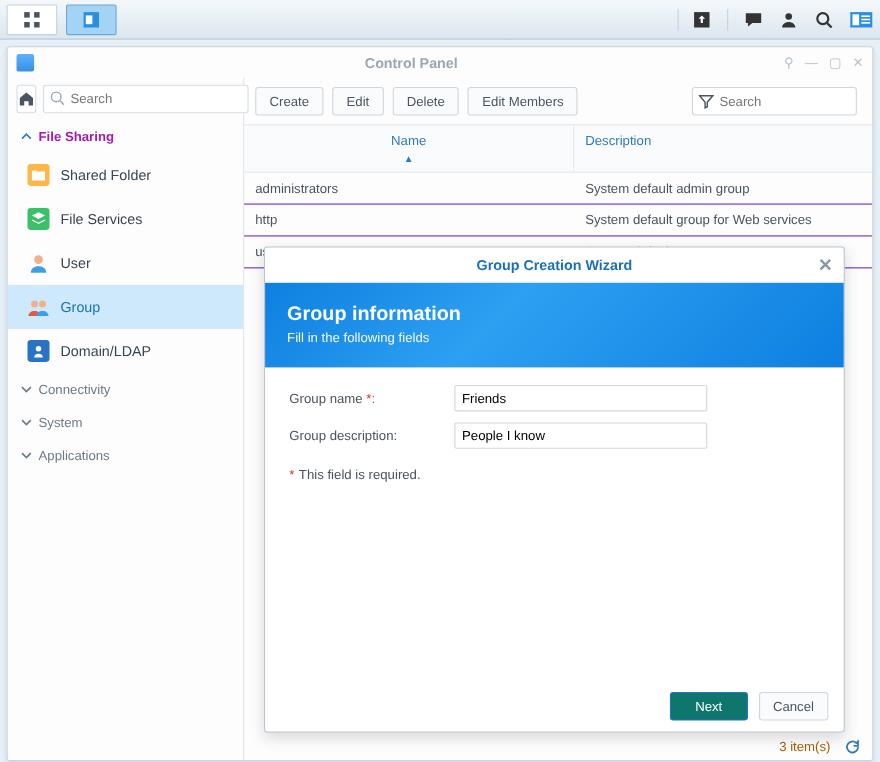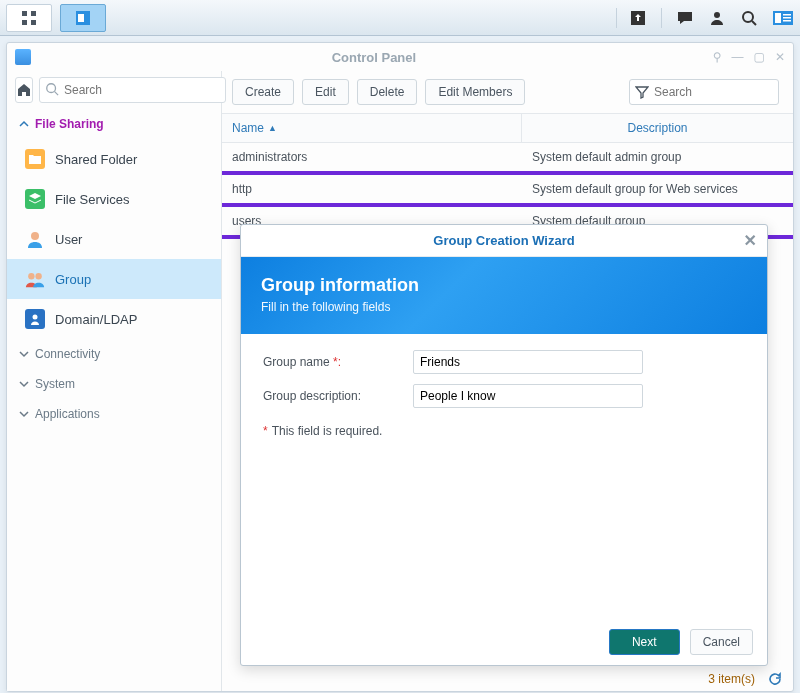--- a/index.html
+++ b/index.html
@@ -46,25 +46,25 @@
   
   .main { flex:1; display:flex; flex-direction:column; position:relative; }
   .toolbar { display:flex; gap:8px; padding:8px 10px; align-items:center; }
   .btn { height:26px; padding:0 12px; border:1px solid #cfd7dd; background:#fafbfc; border-radius:3px; color:#4a5560; font-size:12px; cursor:pointer; }
   .tool-search { margin-left:auto; width:150px; height:26px; border:1px solid #cfd7dd; border-radius:3px; padding:0 6px 0 24px; font-size:12px; }
   .tool-search-wrap { position:relative; margin-left:auto; margin-right:4px; }
   .tool-search-wrap .fil { position:absolute; left:6px; top:6px; width:14px; height:14px; color:#4a5560; }
 
   .grid-head { display:flex; border-top:1px solid #e4e8ec; border-bottom:1px solid #e4e8ec; background:#fafbfc; }
   .gh-cell { padding:7px 10px; color:#2f7ab8; font-size:12px; cursor:pointer; }
-  .gh-cell.name { width: 300px; border-right:1px solid #e4e8ec; display:flex; align-items:center; gap:4px; }
+  .gh-cell.name { width: 300px; border-right:1px solid #e4e8ec; display:flex; align-items:center; gap:4px;flex-direction:column; }
   .sort-caret { font-size:9px; color:#2f7ab8; }
-  .gh-cell.desc { flex:1;text-align:center; }
-
-  .grid-row { display:flex; border-bottom:4px solid #6d28d9; }
+  .gh-cell.desc { flex:1; }
+
+  .grid-row { display:flex; border-bottom:1px solid #6d28d9; }
   .gr-cell { padding:7px 10px; font-size:12px; color:#4a535c; }
   .gr-cell.name { width:300px; }
   .gr-cell.desc { flex:1; }
 
   .status { position:absolute; bottom:4px; right:10px; display:flex; gap:12px; align-items:center; color:#a16207; font-size:12px; }
   .refresh { width:16px; height:16px; color:#2f7ab8; cursor:pointer; }
 
   
   .modal { position:absolute; left:240px; top:224px; width:528px; height:442px; background:#fff; border:1px solid #b9c6d1; border-radius:3px; box-shadow:0 4px 14px rgba(0,0,0,0.15); display:flex; flex-direction:column; }
   .modal-title { height:32px; display:flex; align-items:center; justify-content:center; color:#1b6fb5; font-weight:bold; font-size:13px; position:relative; border-bottom:1px solid #e6ebef; }

